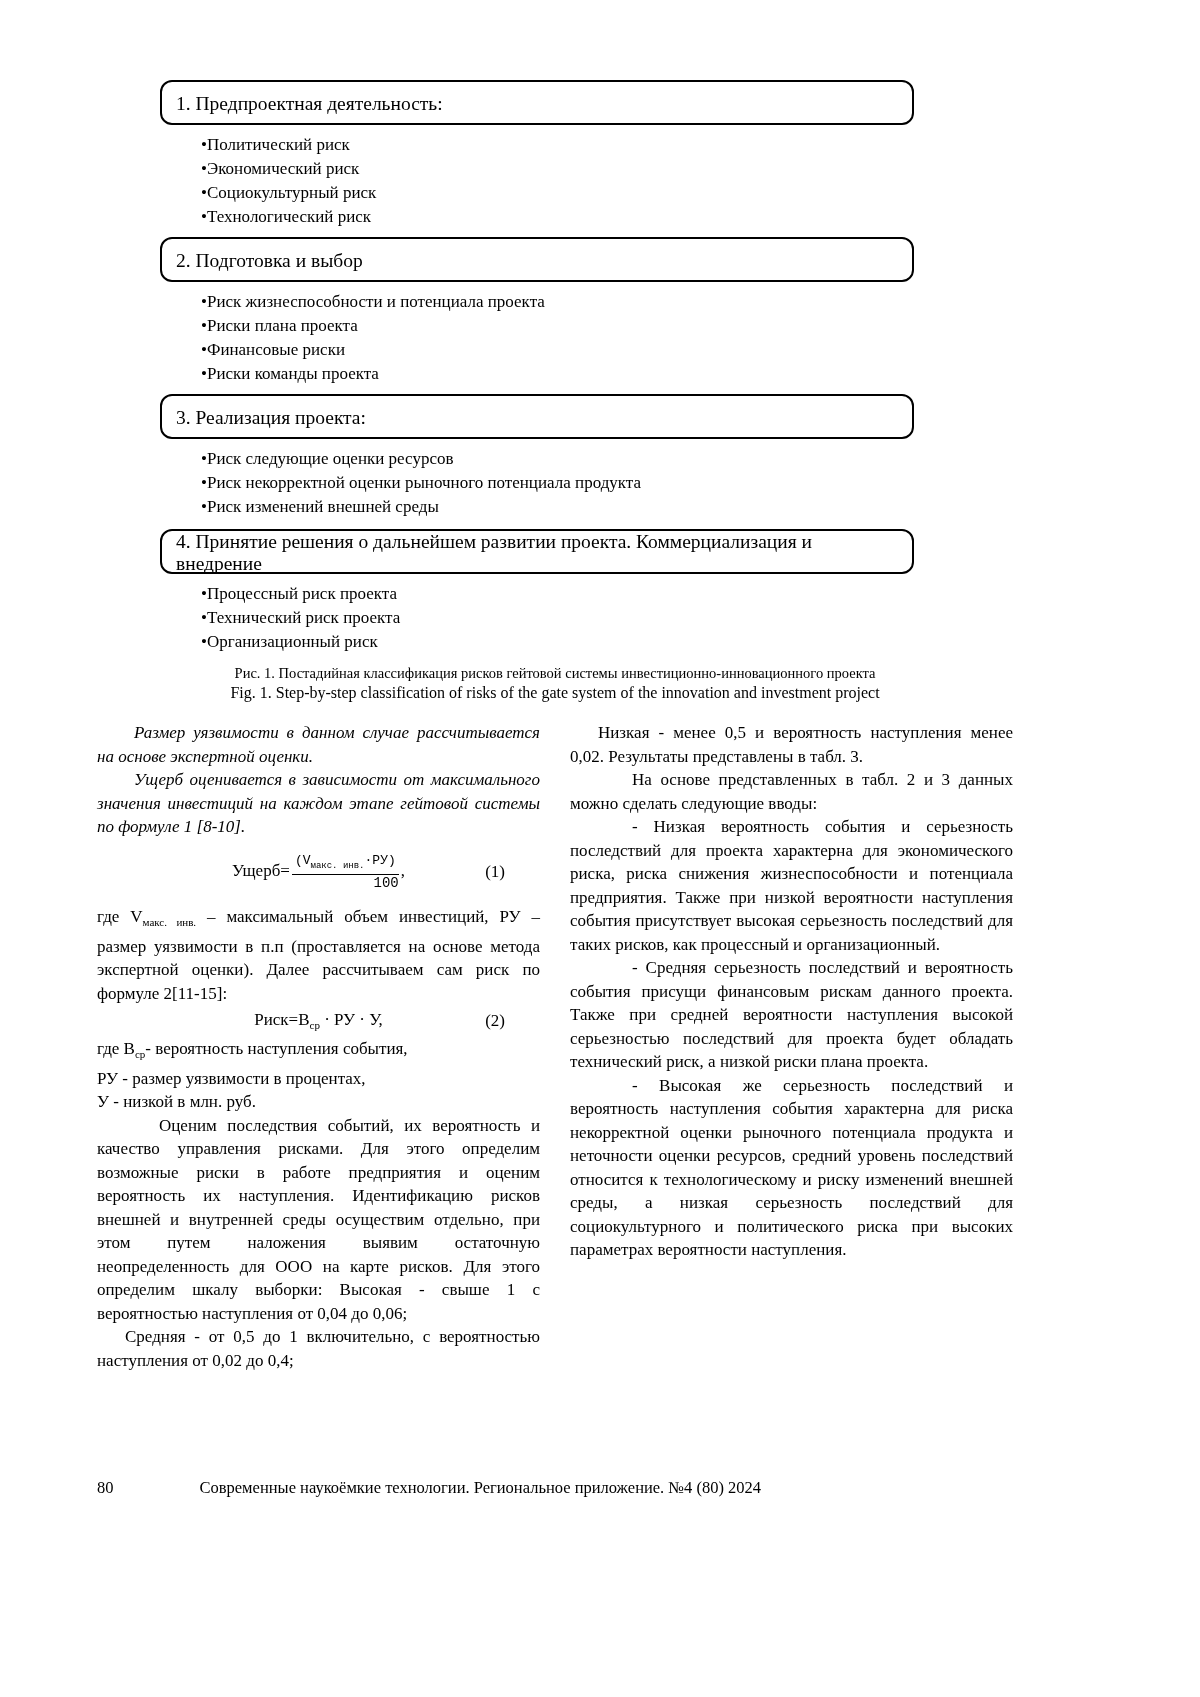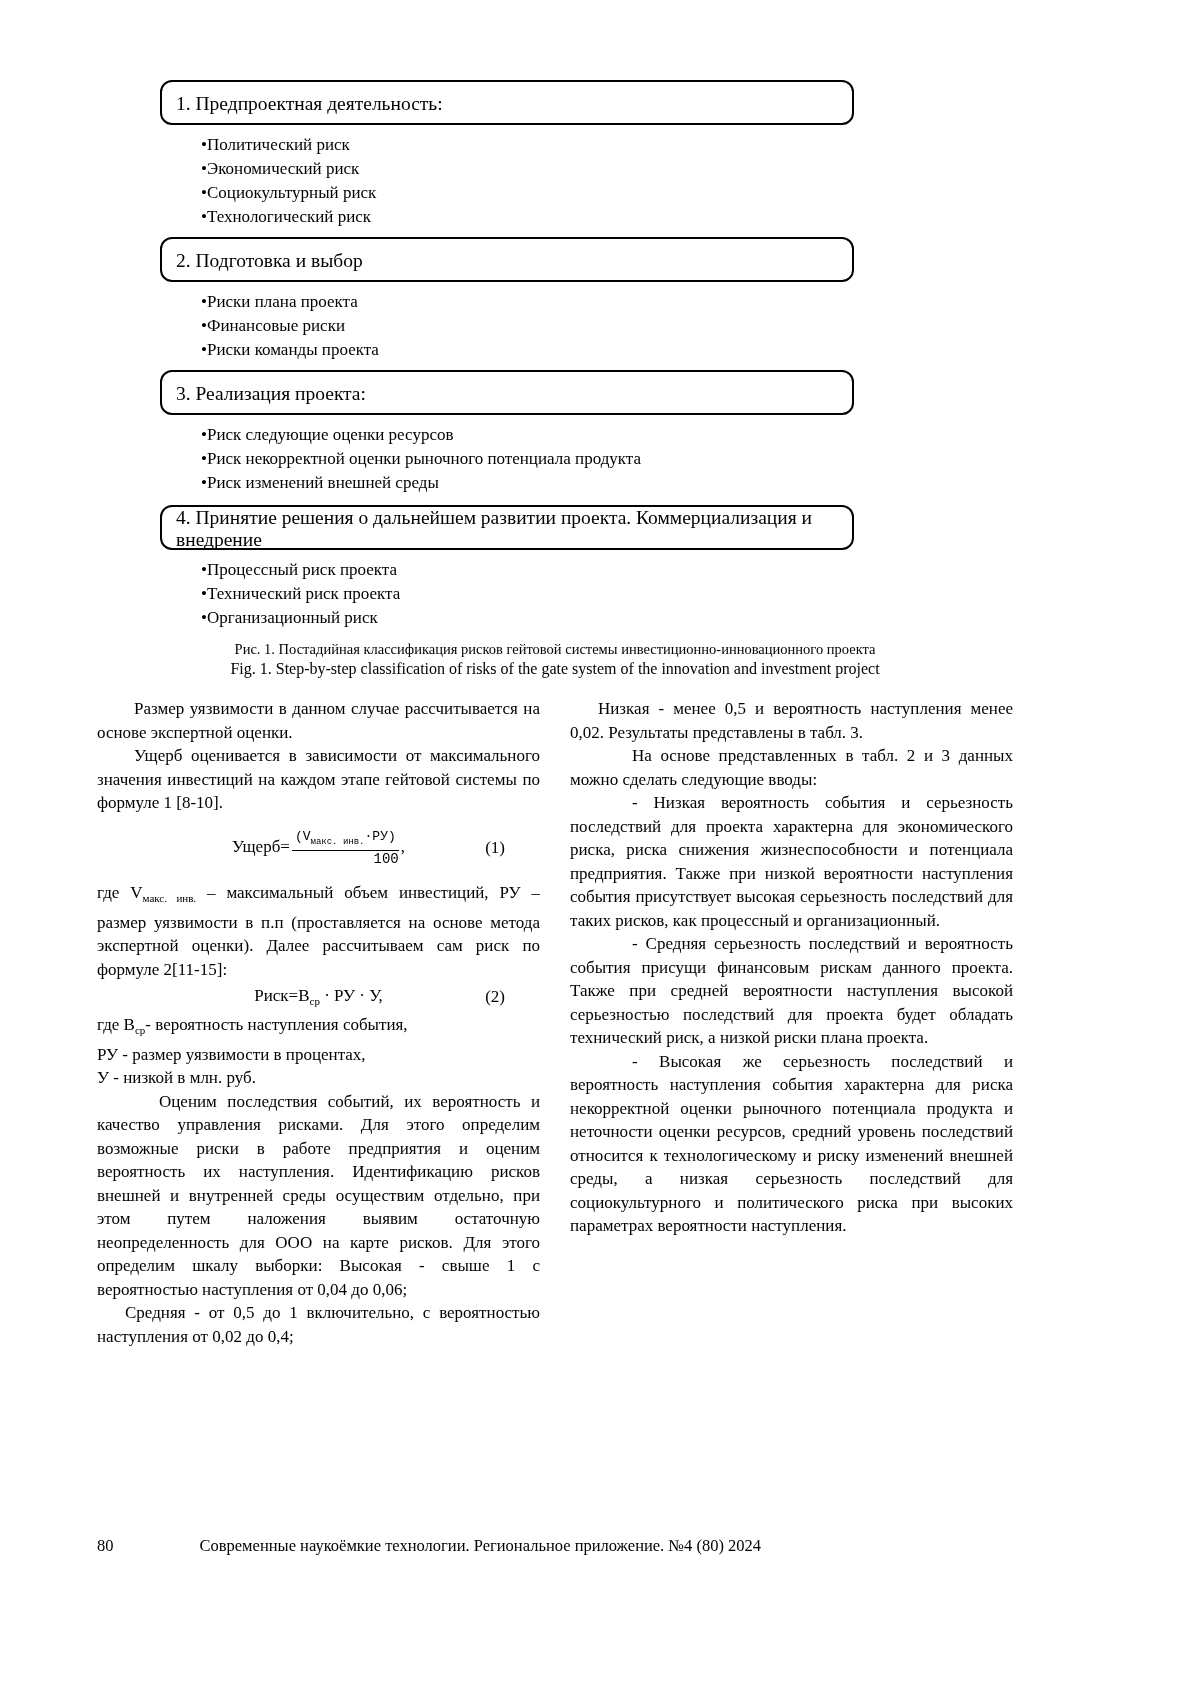--- a/index.html
+++ b/index.html
@@ -16,21 +16,21 @@
 
   h1.journal-header {
     text-align: center;
     font-size: 18px; font-weight: bold;
     line-height: 22px;
     margin-bottom: 34px;
   }
 
   
   .stage-box {
-    width: 694px; margin-left: 63px;
+    width: 754px; margin-left: 63px;
     height: 45px;
     border: 2px solid #000;
     border-radius: 12px;
     display: flex; align-items: center;
     padding: 2px 14px 0 14px;
     font-size: 19.5px;
     background: #fff;
   }
   .stage-box.gap-top { margin-top: 10px; }
   .risk-list {
@@ -58,21 +58,21 @@
 
   
   .cols { display: flex; gap: 30px; margin-top: 20px; }
   .col { width: 443px; }
   .col p {
     font-size: 17px;
     line-height: 23.5px;
     text-align: justify;
   }
   .ind-s { text-indent: 28px; }
-  .ind-m { text-indent: 37px; }
+  .ind-m { text-indent: 37px; font-style: italic; }
   .ind-l { text-indent: 62px; }
 
   
   .formula {
     position: relative;
     text-align: center;
     font-size: 17px;
     margin: 5px 0;
   }
   .formula .f-number {
@@ -93,21 +93,21 @@
     border-bottom: 1px solid #000;
     padding: 0 3px 1px 3px;
   }
   .frac .num sub { font-size: 9px; }
   .frac .den { display: block; font-size: 14px; line-height: 16px; }
   sub.small-sub { font-size: 11px; }
 
   
   .footer {
     position: absolute;
-    top: 1536px; left: 97px;
+    top: 1478px; left: 97px;
     width: 916px;
     font-size: 16.5px;
     display: flex;
     align-items: baseline;
   }
   .footer .footer-text { margin-left: 86px; text-align: right; }
 </style>
 </head>
 <body>
 
@@ -124,20 +124,21 @@
         <li><span>Политический риск</span></li>
         <li><span>Экономический риск</span></li>
         <li><span>Социокультурный риск</span></li>
         <li><span>Технологический риск</span></li>
       </ul>
 
       <div class="stage-box">
         <span class="stage-title">2. Подготовка и выбор</span>
       </div>
       <ul class="risk-list">
+        <li><span>Риск жизнеспособности и потенциала проекта</span></li>
         <li><span>Риски плана проекта</span></li>
         <li><span>Финансовые риски</span></li>
         <li><span>Риски команды проекта</span></li>
       </ul>
 
       <div class="stage-box">
         <span class="stage-title">3. Реализация проекта:</span>
       </div>
       <ul class="risk-list">
         <li><span>Риск следующие оценки ресурсов</span></li>

